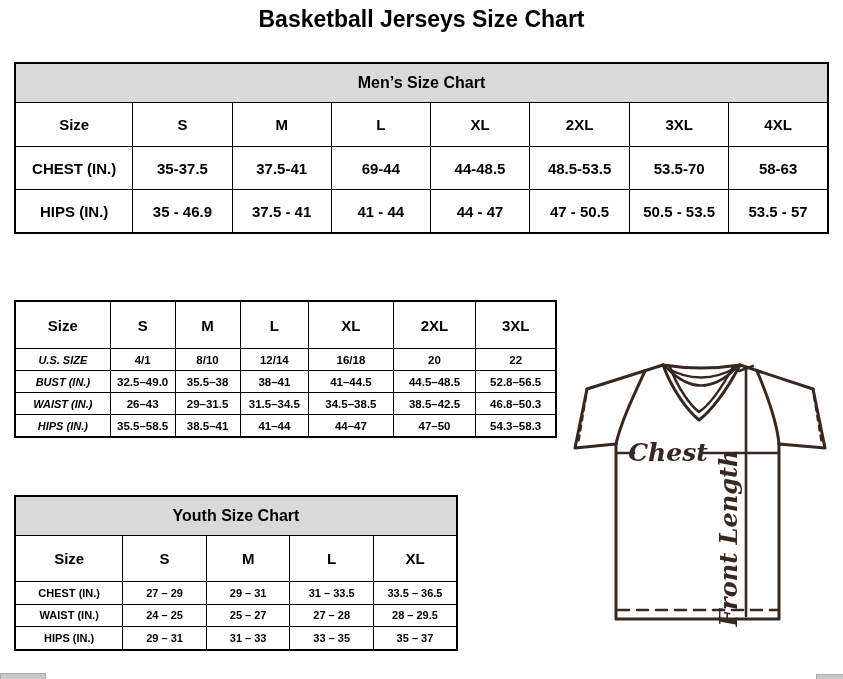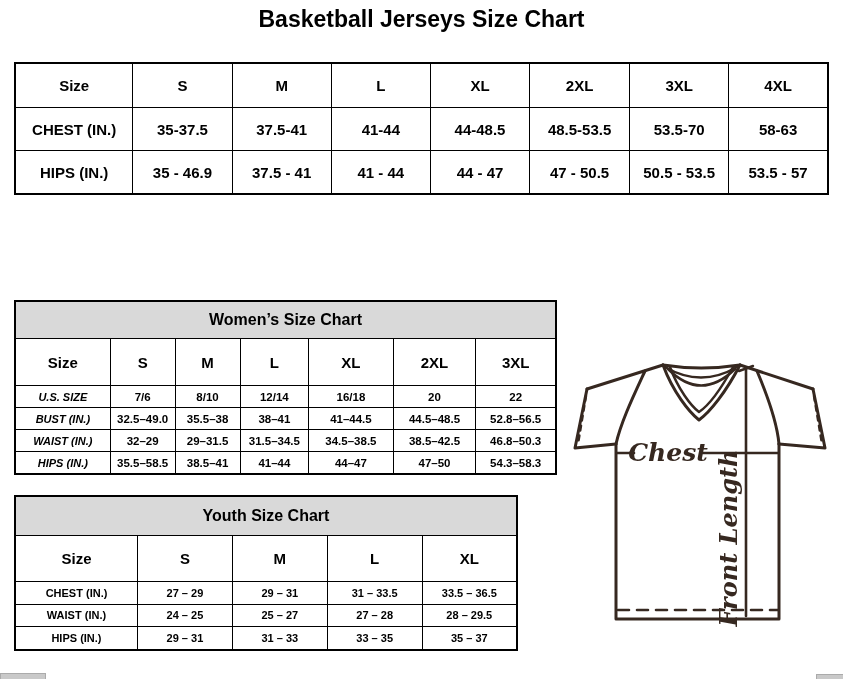--- a/index.html
+++ b/index.html
@@ -23,21 +23,21 @@
   }
   tr.band th { background:#d9d9d9; font-size:16px; height:38px; }
   #mens { left:14px; top:62px; width:815px; }
   #mens tr.cols th { height:43px; font-size:15px; }
   #mens tr.data td { height:42px; font-size:15px; }
   #womens { left:14px; top:300px; width:543px; }
   #womens tr.band th { height:36px; }
   #womens tr.cols th { height:46px; font-size:15px; }
   #womens tr.data td { height:21px; font-size:11.5px; }
   #womens tr.data td.rowlabel { font-size:11px;font-style:italic; }
-  #youth { left:14px; top:495px; width:504px; }
+  #youth { left:14px; top:495px; width:444px; }
   #youth tr.cols th { height:45px; font-size:15px; }
   #youth tr.data td { height:21.5px; font-size:11px; }
   #youth tr.data td.rowlabel { font-size:11px; }
   .diagram { position:absolute; left:556px; top:352px; width:287px; height:322px; }
   .diagram text {
     font-family:"DejaVu Serif","Liberation Serif",serif;
     font-style:italic; font-weight:bold;
   }
   .frag { position:absolute; background:#c9c9c9; border:1px solid #ababab; }
   #frag-left  { left:0px;  top:673px; width:44px; height:5px; }
@@ -53,35 +53,38 @@
     <col style="width:14.5%">
       <col style="width:12.2%">
       <col style="width:12.2%">
       <col style="width:12.2%">
     <col style="width:12.2%">
       <col style="width:12.3%">
       <col style="width:12.2%">
       <col style="width:12.2%">
   </colgroup>
   <tbody>
+      <tr class="band">
+    <th colspan="8">Men’s Size Chart</th>
+  </tr>
   <tr class="cols">
     <th>Size</th>
     <th>S</th>
     <th>M</th>
     <th>L</th>
     <th>XL</th>
     <th>2XL</th>
     <th>3XL</th>
     <th>4XL</th>
   </tr>
   <tr class="data">
     <td class="rowlabel">CHEST (IN.)</td>
     <td>35-37.5</td>
     <td>37.5-41</td>
-    <td>41-44</td>
+    <td>69-44</td>
     <td>44-48.5</td>
     <td>48.5-53.5</td>
     <td>53.5-70</td>
     <td>58-63</td>
   </tr>
   <tr class="data">
     <td class="rowlabel">HIPS (IN.)</td>
     <td>35 - 46.9</td>
     <td>37.5 - 41</td>
     <td>41 - 44</td>
@@ -97,53 +100,50 @@
   <colgroup>
     <col style="width:17.6%">
       <col style="width:12.0%">
       <col style="width:12.0%">
       <col style="width:12.7%">
     <col style="width:15.6%">
       <col style="width:15.3%">
       <col style="width:14.8%">
   </colgroup>
   <tbody>
-      <tr class="band">
-    <th colspan="7">Women’s Size Chart</th>
-  </tr>
   <tr class="cols">
     <th>Size</th>
     <th>S</th>
     <th>M</th>
     <th>L</th>
     <th>XL</th>
     <th>2XL</th>
     <th>3XL</th>
   </tr>
   <tr class="data">
     <td class="rowlabel">U.S. SIZE</td>
-    <td>7/6</td>
+    <td>4/1</td>
     <td>8/10</td>
     <td>12/14</td>
     <td>16/18</td>
     <td>20</td>
     <td>22</td>
   </tr>
   <tr class="data">
     <td class="rowlabel">BUST (IN.)</td>
     <td>32.5–49.0</td>
     <td>35.5–38</td>
     <td>38–41</td>
     <td>41–44.5</td>
     <td>44.5–48.5</td>
     <td>52.8–56.5</td>
   </tr>
   <tr class="data">
     <td class="rowlabel">WAIST (IN.)</td>
-    <td>32–29</td>
+    <td>26–43</td>
     <td>29–31.5</td>
     <td>31.5–34.5</td>
     <td>34.5–38.5</td>
     <td>38.5–42.5</td>
     <td>46.8–50.3</td>
   </tr>
   <tr class="data">
     <td class="rowlabel">HIPS (IN.)</td>
     <td>35.5–58.5</td>
     <td>38.5–41</td>

